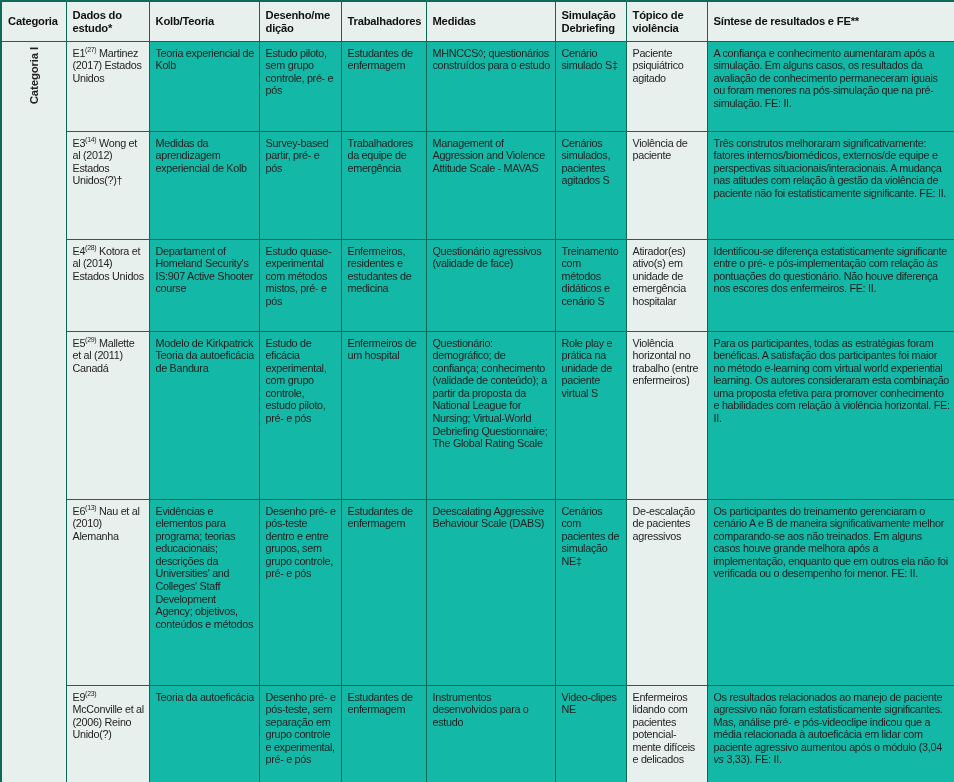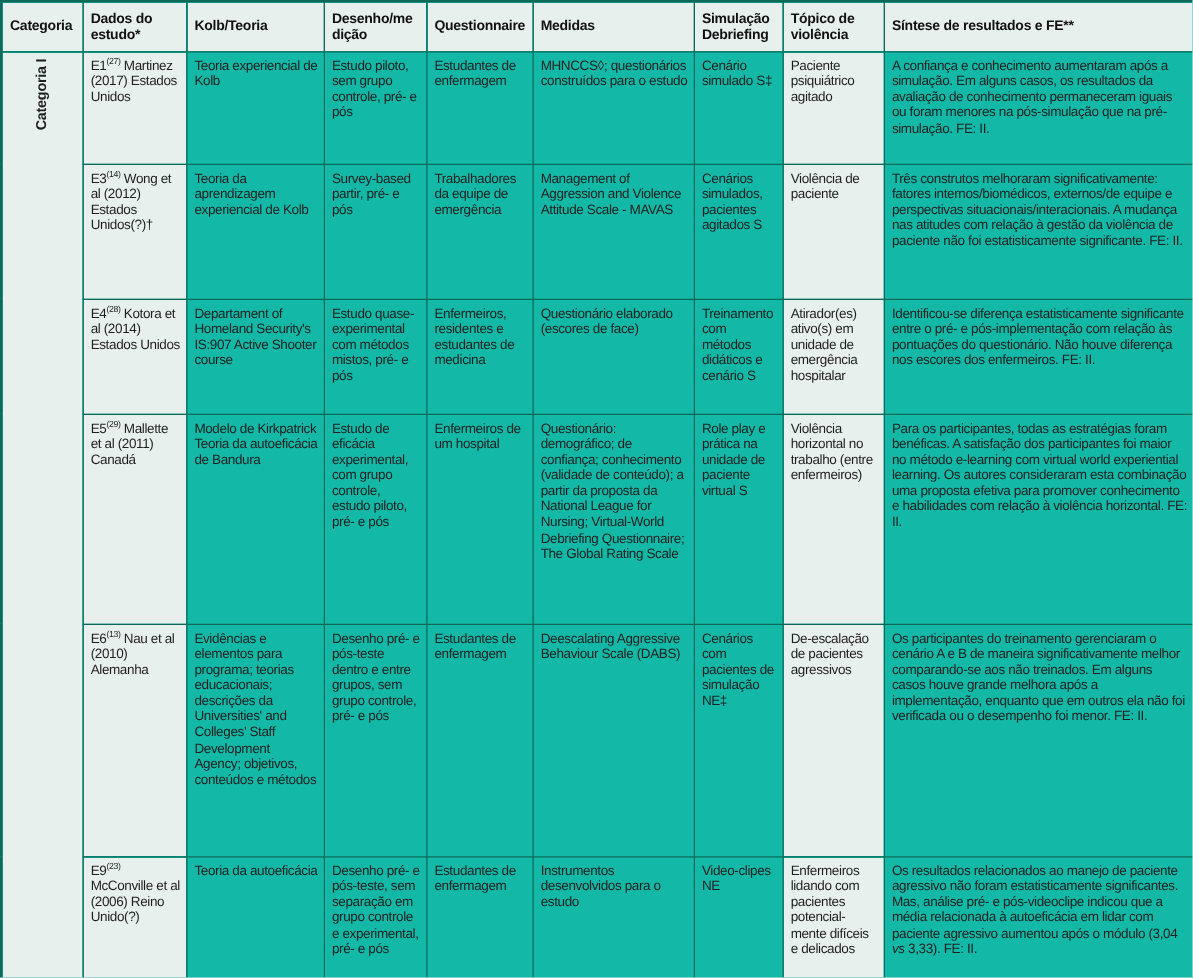--- a/index.html
+++ b/index.html
@@ -56,21 +56,21 @@
         <col style="width:81px">
         <col style="width:248px">
   </colgroup>
 
   <tbody>
         <tr class="hr">
     <th>Categoria</th>
     <th>Dados do estudo*</th>
     <th>Kolb/Teoria</th>
     <th>Desenho/medição</th>
-    <th>Questionnaire</th>
+    <th>Trabalhadores</th>
     <th>Medidas</th>
     <th>Simulação Debriefing</th>
     <th>Tópico de violência</th>
     <th>Síntese de resultados e FE**</th>
   </tr>
 
   <tr class="r1">
     <td class="tint cat-cell" rowspan="6">
       <div class="cat-label">Categoria I</div>
     </td>
@@ -79,35 +79,35 @@
     <td>Estudo piloto, sem grupo controle, pré- e pós</td>
     <td>Estudantes de enfermagem</td>
     <td>MHNCCS◊; questionários construídos para o estudo</td>
     <td>Cenário simulado S‡</td>
     <td class="tint">Paciente psiquiátrico agitado</td>
     <td>A confiança e conhecimento aumentaram após a simulação. Em alguns casos, os resultados da avaliação de conhecimento permaneceram iguais ou foram menores na pós-simulação que na pré-simulação. FE: II.</td>
   </tr>
 
   <tr class="r2">
     <td class="tint"><span>E3</span><sup>(14)</sup> <span>Wong et al (2012) Estados Unidos(?)†</span></td>
-    <td>Teoria da aprendizagem experiencial de Kolb</td>
+    <td>Medidas da aprendizagem experiencial de Kolb</td>
     <td>Survey-based partir, pré- e pós</td>
     <td>Trabalhadores da equipe de emergência</td>
     <td>Management of Aggression and Violence Attitude Scale - MAVAS</td>
     <td>Cenários simulados, pacientes agitados S</td>
     <td class="tint">Violência de paciente</td>
     <td>Três construtos melhoraram significativamente: fatores internos/biomédicos, externos/de equipe e perspectivas situacionais/interacionais. A mudança nas atitudes com relação à gestão da violência de paciente não foi estatisticamente significante. FE: II.</td>
   </tr>
 
   <tr class="r3">
     <td class="tint"><span>E4</span><sup>(28)</sup> <span>Kotora et al (2014) Estados Unidos</span></td>
     <td>Departament of Homeland Security's IS:907 Active Shooter course</td>
     <td>Estudo quase-experimental com métodos mistos, pré- e pós</td>
     <td>Enfermeiros, residentes e estudantes de medicina</td>
-    <td>Questionário elaborado (escores de face)</td>
+    <td>Questionário agressivos (validade de face)</td>
     <td>Treinamento com métodos didáticos e cenário S</td>
     <td class="tint">Atirador(es) ativo(s) em unidade de emergência hospitalar</td>
     <td>Identificou-se diferença estatisticamente significante entre o pré- e pós-implementação com relação às pontuações do questionário. Não houve diferença nos escores dos enfermeiros. FE: II.</td>
   </tr>
 
   <tr class="r4">
     <td class="tint"><span>E5</span><sup>(29)</sup> <span>Mallette et al (2011) Canadá</span></td>
     <td>Modelo de Kirkpatrick Teoria da autoeficácia de Bandura</td>
     <td>Estudo de eficácia experimental, com grupo controle, estudo piloto, pré- e pós</td>
     <td>Enfermeiros de um hospital</td>

